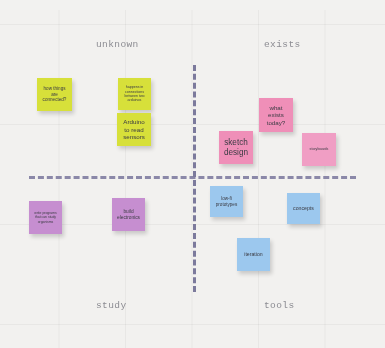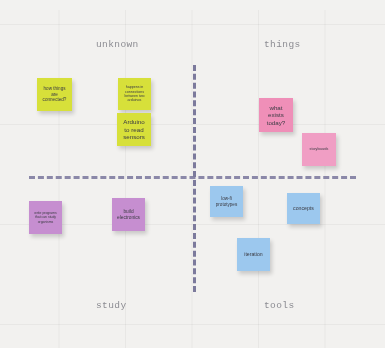--- a/index.html
+++ b/index.html
@@ -101,36 +101,39 @@
 </style>
 </head>
 <body>
 
 <div id="board">
 
   <div class="axis-h"></div>
   <div class="axis-v"></div>
 
   <div class="qlabel q-unknown">unknown</div>
-  <div class="qlabel q-process">things</div>
+  <div class="qlabel q-process">exists</div>
   <div class="qlabel q-effect">study</div>
   <div class="qlabel q-tools">tools</div>
 
   <div class="note yellow" id="n-how-things">
     <span>how things are connected?</span>
   </div>
   <div class="note yellow" id="n-happens">
     <span>happens in connections between two arduinos</span>
   </div>
   <div class="note yellow" id="n-arduino">
     <span>Arduino to read sensors</span>
   </div>
 
   <div class="note pink" id="n-what-exists">
     <span>what exists today?</span>
+  </div>
+  <div class="note pink" id="n-sketch-design">
+    <span>sketch design</span>
   </div>
   <div class="note pink2" id="n-storyboards">
     <span>storyboards</span>
   </div>
 
   <div class="note blue" id="n-lowfi">
     <span>low-fi prototypes</span>
   </div>
   <div class="note blue" id="n-concepts">
     <span>concepts</span>

